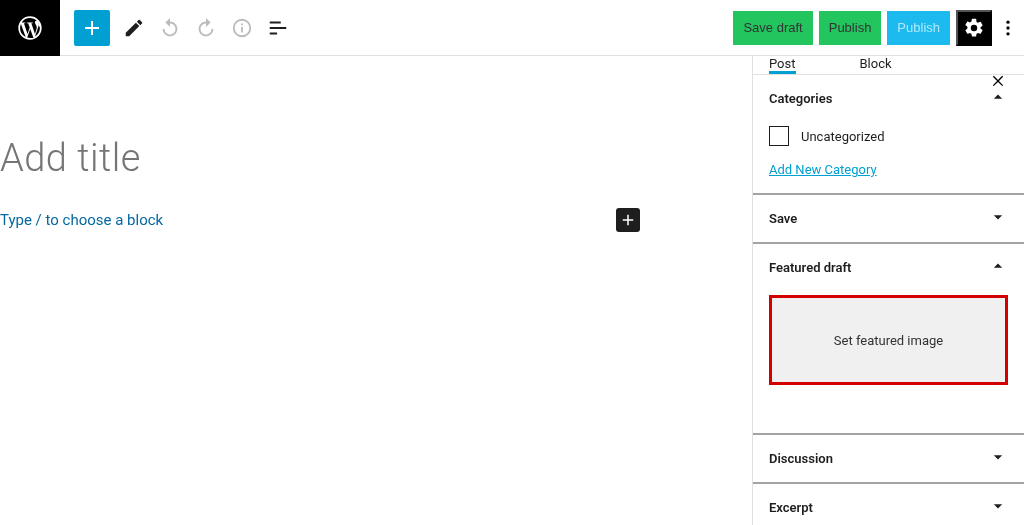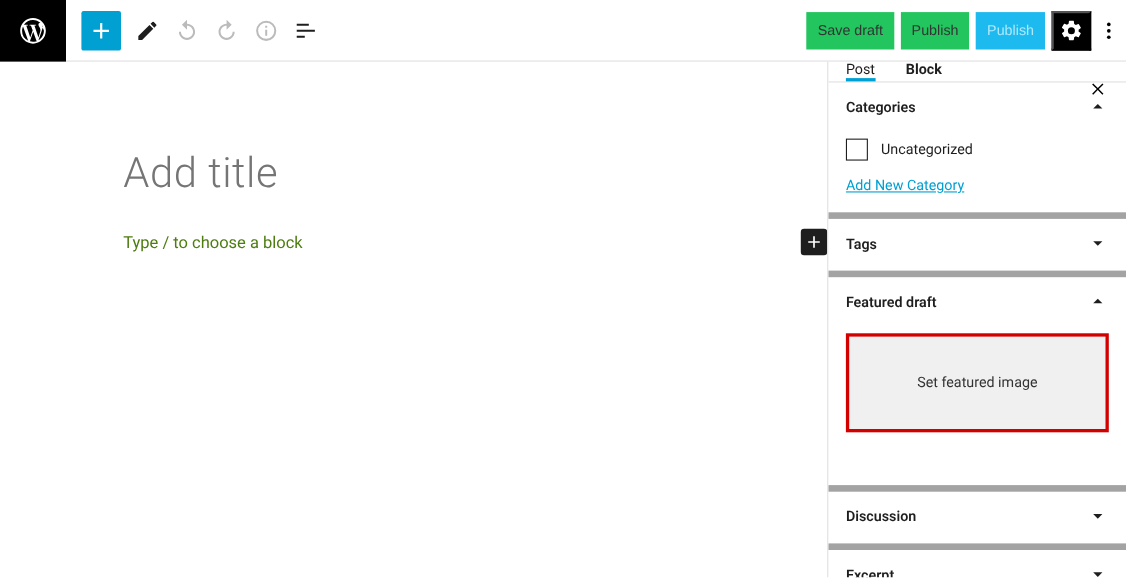--- a/index.html
+++ b/index.html
@@ -15,35 +15,35 @@
   .tb-btn.dim svg { fill: #bbb; }
   .tb-btn svg { fill: #1e1e1e; }
   .top-right { display: flex; align-items: center; gap: 6px; padding-right: 6px; }
   .txt-btn { height: 34px; padding: 0 10px; background: #22c55e; border: none; color: #333; font-size: 13px; cursor: pointer; }
   .publish-btn { background: #1dbaf0; color: #b0e8fb; }
   .settings-btn { width: 36px; height: 36px; background: #000; color: #fff; display: flex; align-items: center; justify-content: center; }
   .more-btn { width: 20px; height: 36px; display: flex; align-items: center; justify-content: center; background: transparent; border:none; }
 
   
   .main { display: flex; height: calc(100% - 56px); }
-  .canvas { flex: 1; padding: 80px 0 0 0; display: flex; justify-content: flex-end; }
+  .canvas { flex: 1; padding: 80px 0 0 0; display: flex; justify-content: flex-start; }
   .canvas-inner { width: 640px; }
   .title-input { width: 100%; font-size: 38px; font-weight: 300; color: #888; border: none; outline: none; font-family: inherit; letter-spacing: 0.5px; padding: 0; }
   .block-row { margin-top: 28px; display: flex; align-items: center; justify-content: space-between; }
-  .block-placeholder { font-size: 15px; color: #4d7c0f; }
+  .block-placeholder { font-size: 15px; color: #0369a1; }
   .mini-add { width: 24px; height: 24px; background: #1e1e1e; color: #fff; border-radius: 3px; display: flex; align-items: center; justify-content: center; }
 
   
   .sidebar { width: 272px; border-left: 1px solid #e0e0e0; display: flex; flex-direction: column; height: 100%; overflow: hidden; }
-  .tabs { display: flex; align-items: center; height: 48px; border-bottom: 1px solid #e0e0e0; padding: 0 16px; position: relative; }
-  .tab { font-size: 13px; font-weight: 700; color: #1e1e1e; margin-right: 28px; height: 100%; display: flex; align-items: center; border-bottom: 3px solid transparent; cursor: pointer; }
+  .tabs { display: flex; align-items: center; height: 48px; border-bottom: 1px solid #e0e0e0; padding: 0 16px; position: relative; gap: 36px; }
+  .tab { font-size: 13px; font-weight: 400; color: #1e1e1e; margin-right: 28px; height: 100%; display: flex; align-items: center; border-bottom: 3px solid transparent; cursor: pointer; }
   .tab.active { border-bottom-color: #00a0d2; font-weight: 400; }
   .close-side { position: absolute; right: 14px; top: 12px; width: 24px; height: 24px; display:flex; align-items:center; justify-content:center; cursor:pointer; }
 
-  .panel { border-bottom: 6px solid #a3a3a3; }
+  .panel { border-bottom: 2px solid #a3a3a3; }
   .panel-header { height: 47px; padding: 0 16px; display: flex; align-items: center; justify-content: space-between; font-weight: 600; font-size: 13px; cursor: pointer; }
   .panel-body { padding: 0 16px 16px 16px; }
   .cat-row { display: flex; align-items: center; gap: 12px; margin-bottom: 16px; margin-top: 4px; }
   .checkbox { width: 20px; height: 20px; border: 1.5px solid #1e1e1e; }
   .cat-label { font-size: 13px; }
   .add-cat { color: #00a0d2; text-decoration: underline; font-size: 13px; }
 
   .featured-box { margin: 4px 0 32px 0; border: 3px solid #d40000; height: 90px; background: #f0f0f0; display: flex; align-items: center; justify-content: center; font-size: 13px; color: #333; cursor: pointer; }
 
   .chevron svg { fill: #1e1e1e; }
@@ -175,21 +175,21 @@
         <div class="cat-row">
           <div class="checkbox"></div>
           <span class="cat-label">Uncategorized</span>
         </div>
         <a href="#" class="add-cat">Add New Category</a>
       </div>
     </div>
 
     <div class="panel">
       <div class="panel-header">
-        <span>Tags</span>
+        <span>Save</span>
         <span class="chevron">
           <svg width="20" height="20" viewBox="0 0 24 24">
               <path d="M7 10l5 5 5-5z"></path>
             </svg>
         </span>
       </div>
     </div>
 
     <div class="panel">
       <div class="panel-header">

